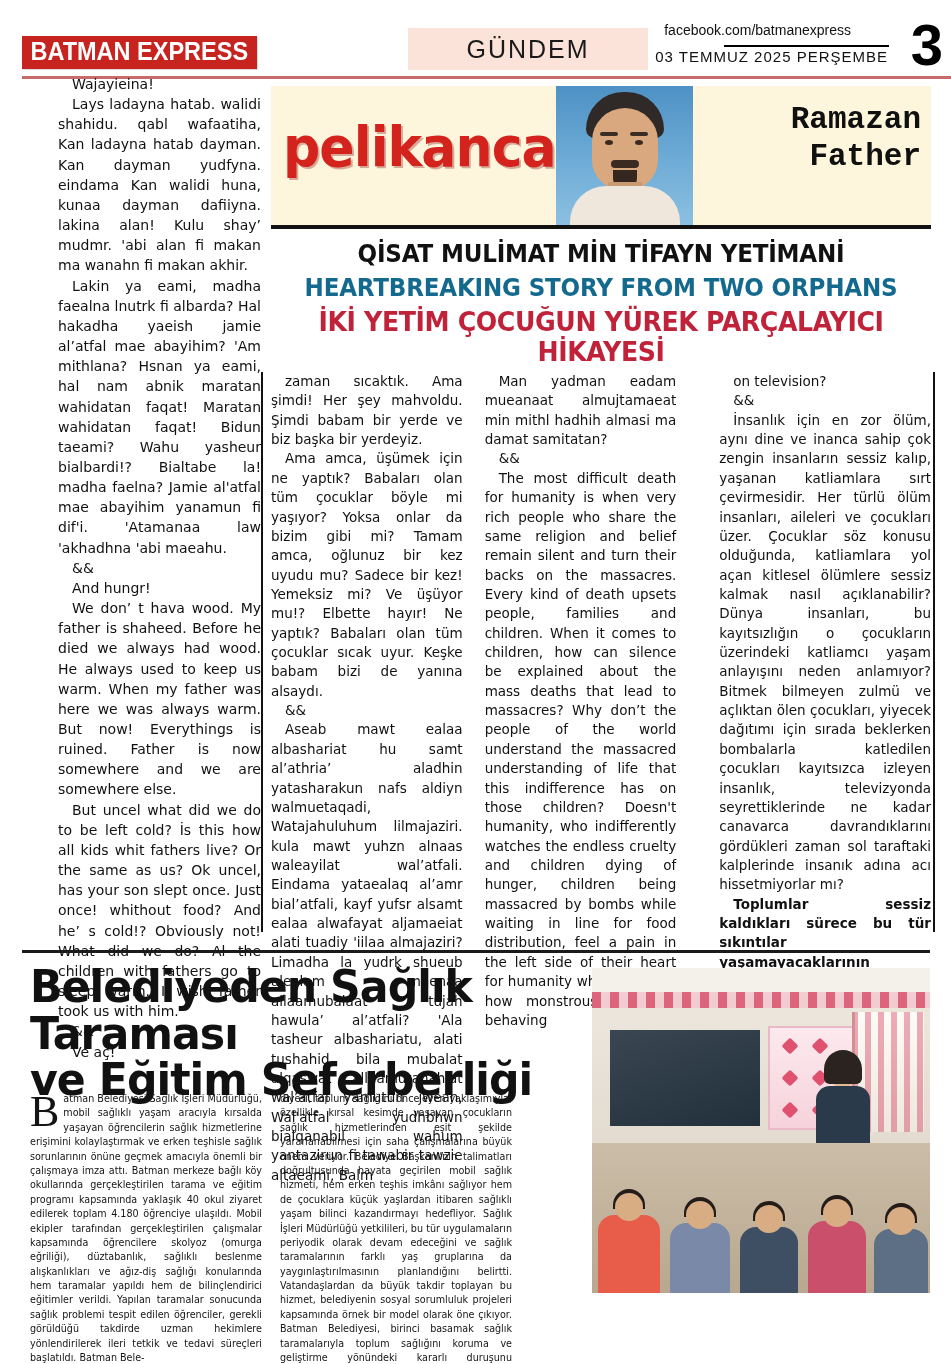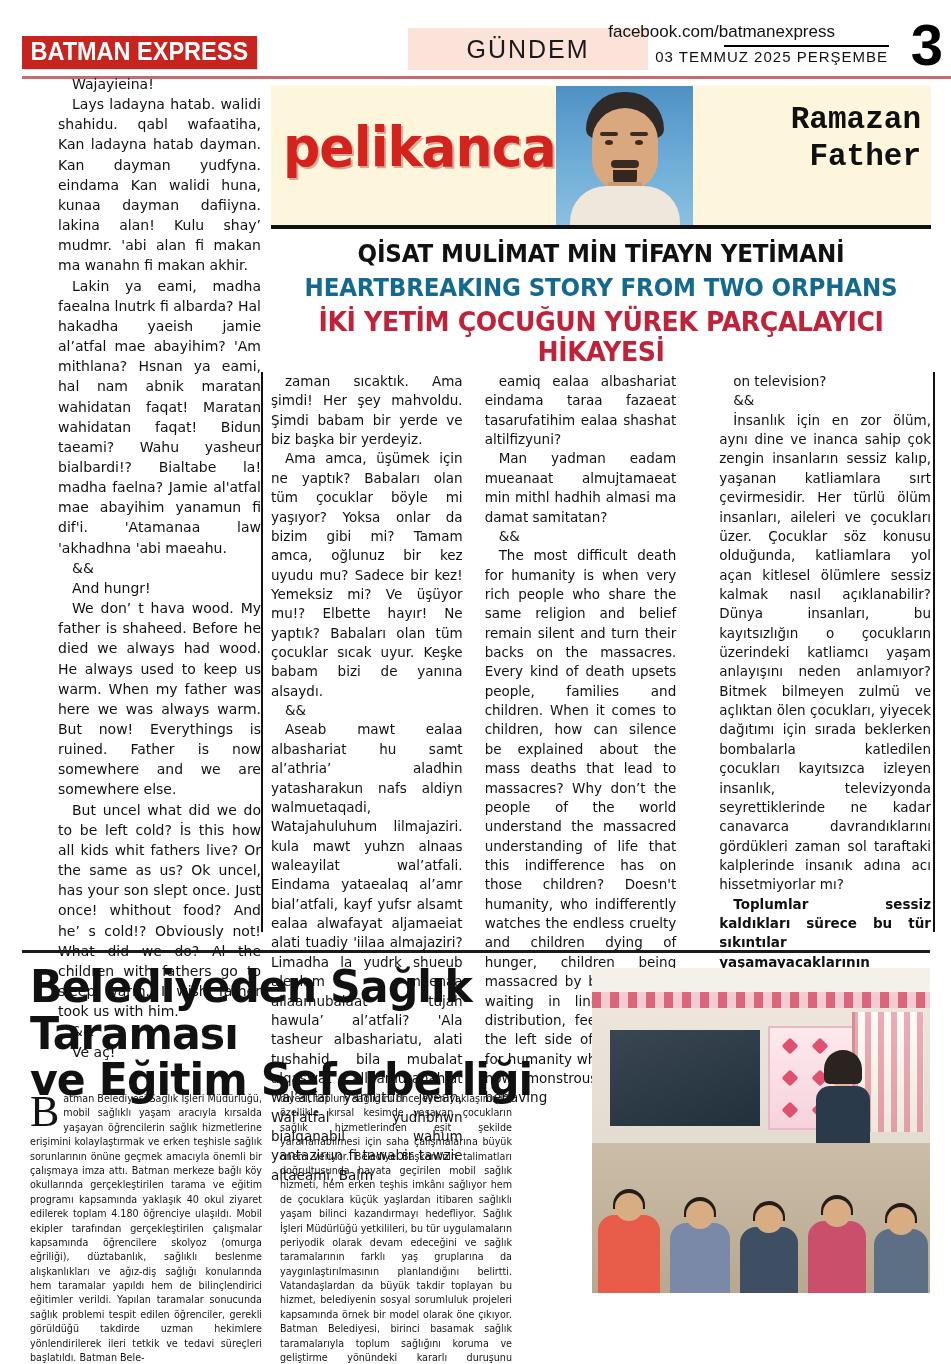--- a/index.html
+++ b/index.html
@@ -34,22 +34,22 @@
     background:#c96a6a;
   }
   .gundem {
     position:absolute; left:408px; top:28px; width:240px; height:42px;
     background:#fbe3da;
     display:flex; align-items:center; justify-content:center;
     font-size:25px; letter-spacing:2px; color:#1a1a1a;
     font-weight:normal;
   }
   .fb-url {
-    position:absolute; right:116px; top:22px;
-    font-size:17px; color:#111; letter-spacing:0px;
+    position:absolute; right:100px; top:22px;
+    font-size:14px; color:#111; letter-spacing:0px;
     white-space:nowrap;
   }
   .hline {
     position:absolute; right:62px; top:45px; width:165px; height:2px; background:#000;
   }
   .date-line {
     position:absolute; right:63px; top:48px;
     font-size:15px; letter-spacing:1px; font-weight:normal; color:#111;
     white-space:nowrap;
   }
@@ -319,21 +319,20 @@
   <div class="vrule v1"></div>
   <div class="vrule v2"></div>
   <div class="body-cols">
     <div class="bcol" id="bc0">
         <p>zaman sıcaktık. Ama şimdi! Her şey mahvoldu. Şimdi babam bir yerde ve biz başka bir yerdeyiz.</p>
         <p>Ama amca, üşümek için ne yaptık? Babaları olan tüm çocuklar böyle mi yaşıyor? Yoksa onlar da bizim gibi mi? Tamam amca, oğlunuz bir kez uyudu mu? Sadece bir kez! Yemeksiz mi? Ve üşüyor mu!? Elbette hayır! Ne yaptık? Babaları olan tüm çocuklar sıcak uyur. Keşke babam bizi de yanına alsaydı.</p>
         <p>&amp;&amp;</p>
         <p>Aseab mawt ealaa albashariat hu samt al’athria’ aladhin yatasharakun nafs aldiyn walmuetaqadi, Watajahuluhum lilmajaziri. kula mawt yuhzn alnaas waleayilat wal’atfali. Eindama yataealaq al’amr bial’atfali, kayf yufsr alsamt ealaa alwafayat aljamaeiat alati tuadiy 'iilaa almajaziri? Limadha la yudrk shueub alealam maenaa allaamubalaat tujah hawula’ al’atfali? 'Ala tasheur albashariatu, alati tushahid bila mubalat alqaswat allaamutanahiat wal’atfal yamutun jwean, Wal'atfal yudhbhwn bialqanabil wahum yantazirun fi tawabir tawzie altaeami, Balm</p>
       </div>
     <div class="bcol" id="bc1">
-        <p>eamiq ealaa albashariat eindama taraa fazaeat tasarufatihim ealaa shashat altilfizyuni?</p>
         <p>Man yadman eadam mueanaat almujtamaeat min mithl hadhih almasi ma damat samitatan?</p>
         <p>&amp;&amp;</p>
         <p>The most difficult death for humanity is when very rich people who share the same religion and belief remain silent and turn their backs on the massacres. Every kind of death upsets people, families and children. When it comes to children, how can silence be explained about the mass deaths that lead to massacres? Why don’t the people of the world understand the massacred understanding of life that this indifference has on those children? Doesn't humanity, who indifferently watches the endless cruelty and children dying of hunger, children being massacred by bombs while waiting in line for food distribution, feel a pain in the left side of their heart for humanity when they see how monstrous they are behaving</p>
       </div>
     <div class="bcol last" id="bc2">
         <p>on television?</p>
         <p>&amp;&amp;</p>
         <p>İnsanlık için en zor ölüm, aynı dine ve inanca sahip çok zengin insanların sessiz kalıp, yaşanan katliamlara sırt çevirmesidir. Her türlü ölüm insanları, aileleri ve çocukları üzer. Çocuklar söz konusu olduğunda, katliamlara yol açan kitlesel ölümlere sessiz kalmak nasıl açıklanabilir? Dünya insanları, bu kayıtsızlığın o çocukların üzerindeki katliamcı yaşam anlayışını neden anlamıyor? Bitmek bilmeyen zulmü ve açlıktan ölen çocukları, yiyecek dağıtımı için sırada beklerken bombalarla katledilen çocukları kayıtsızca izleyen insanlık, televizyonda seyrettiklerinde ne kadar canavarca davrandıklarını gördükleri zaman sol taraftaki kalplerinde insanık adına acı hissetmiyorlar mı?</p>
         <p class="bold">Toplumlar sessiz kaldıkları sürece bu tür sıkıntılar yaşamayacaklarının garantisini kim verebilir?</p>
       </div>

